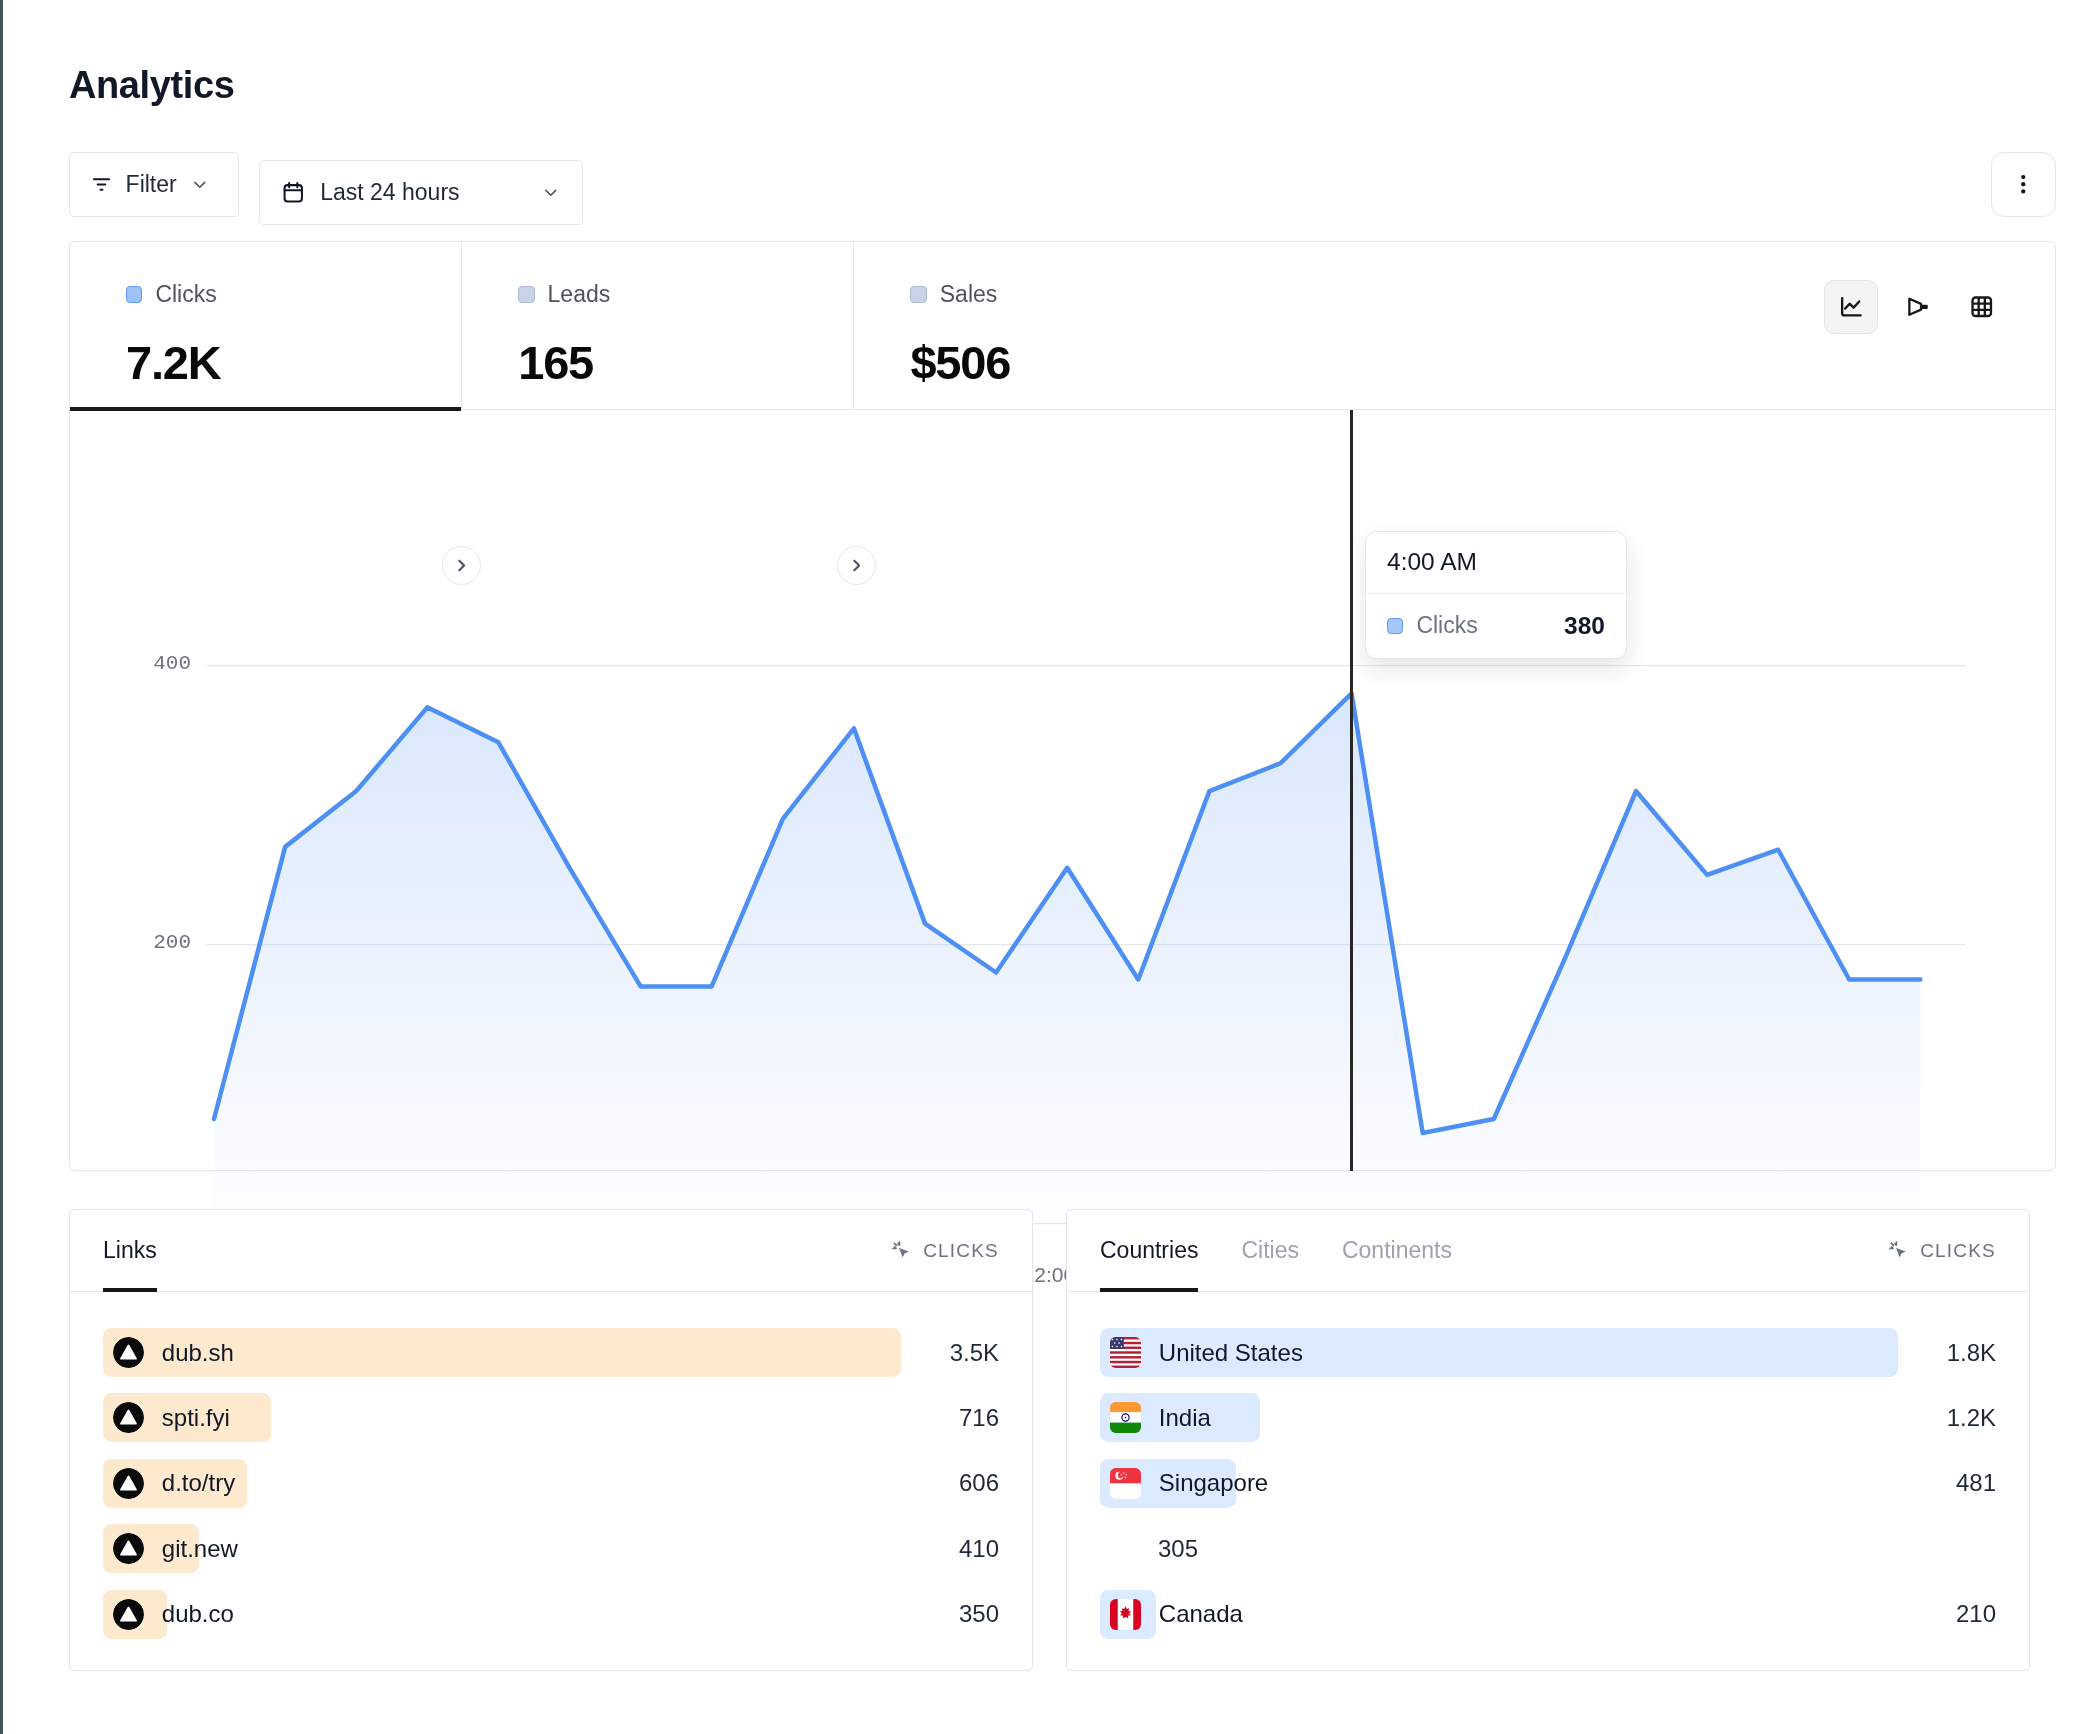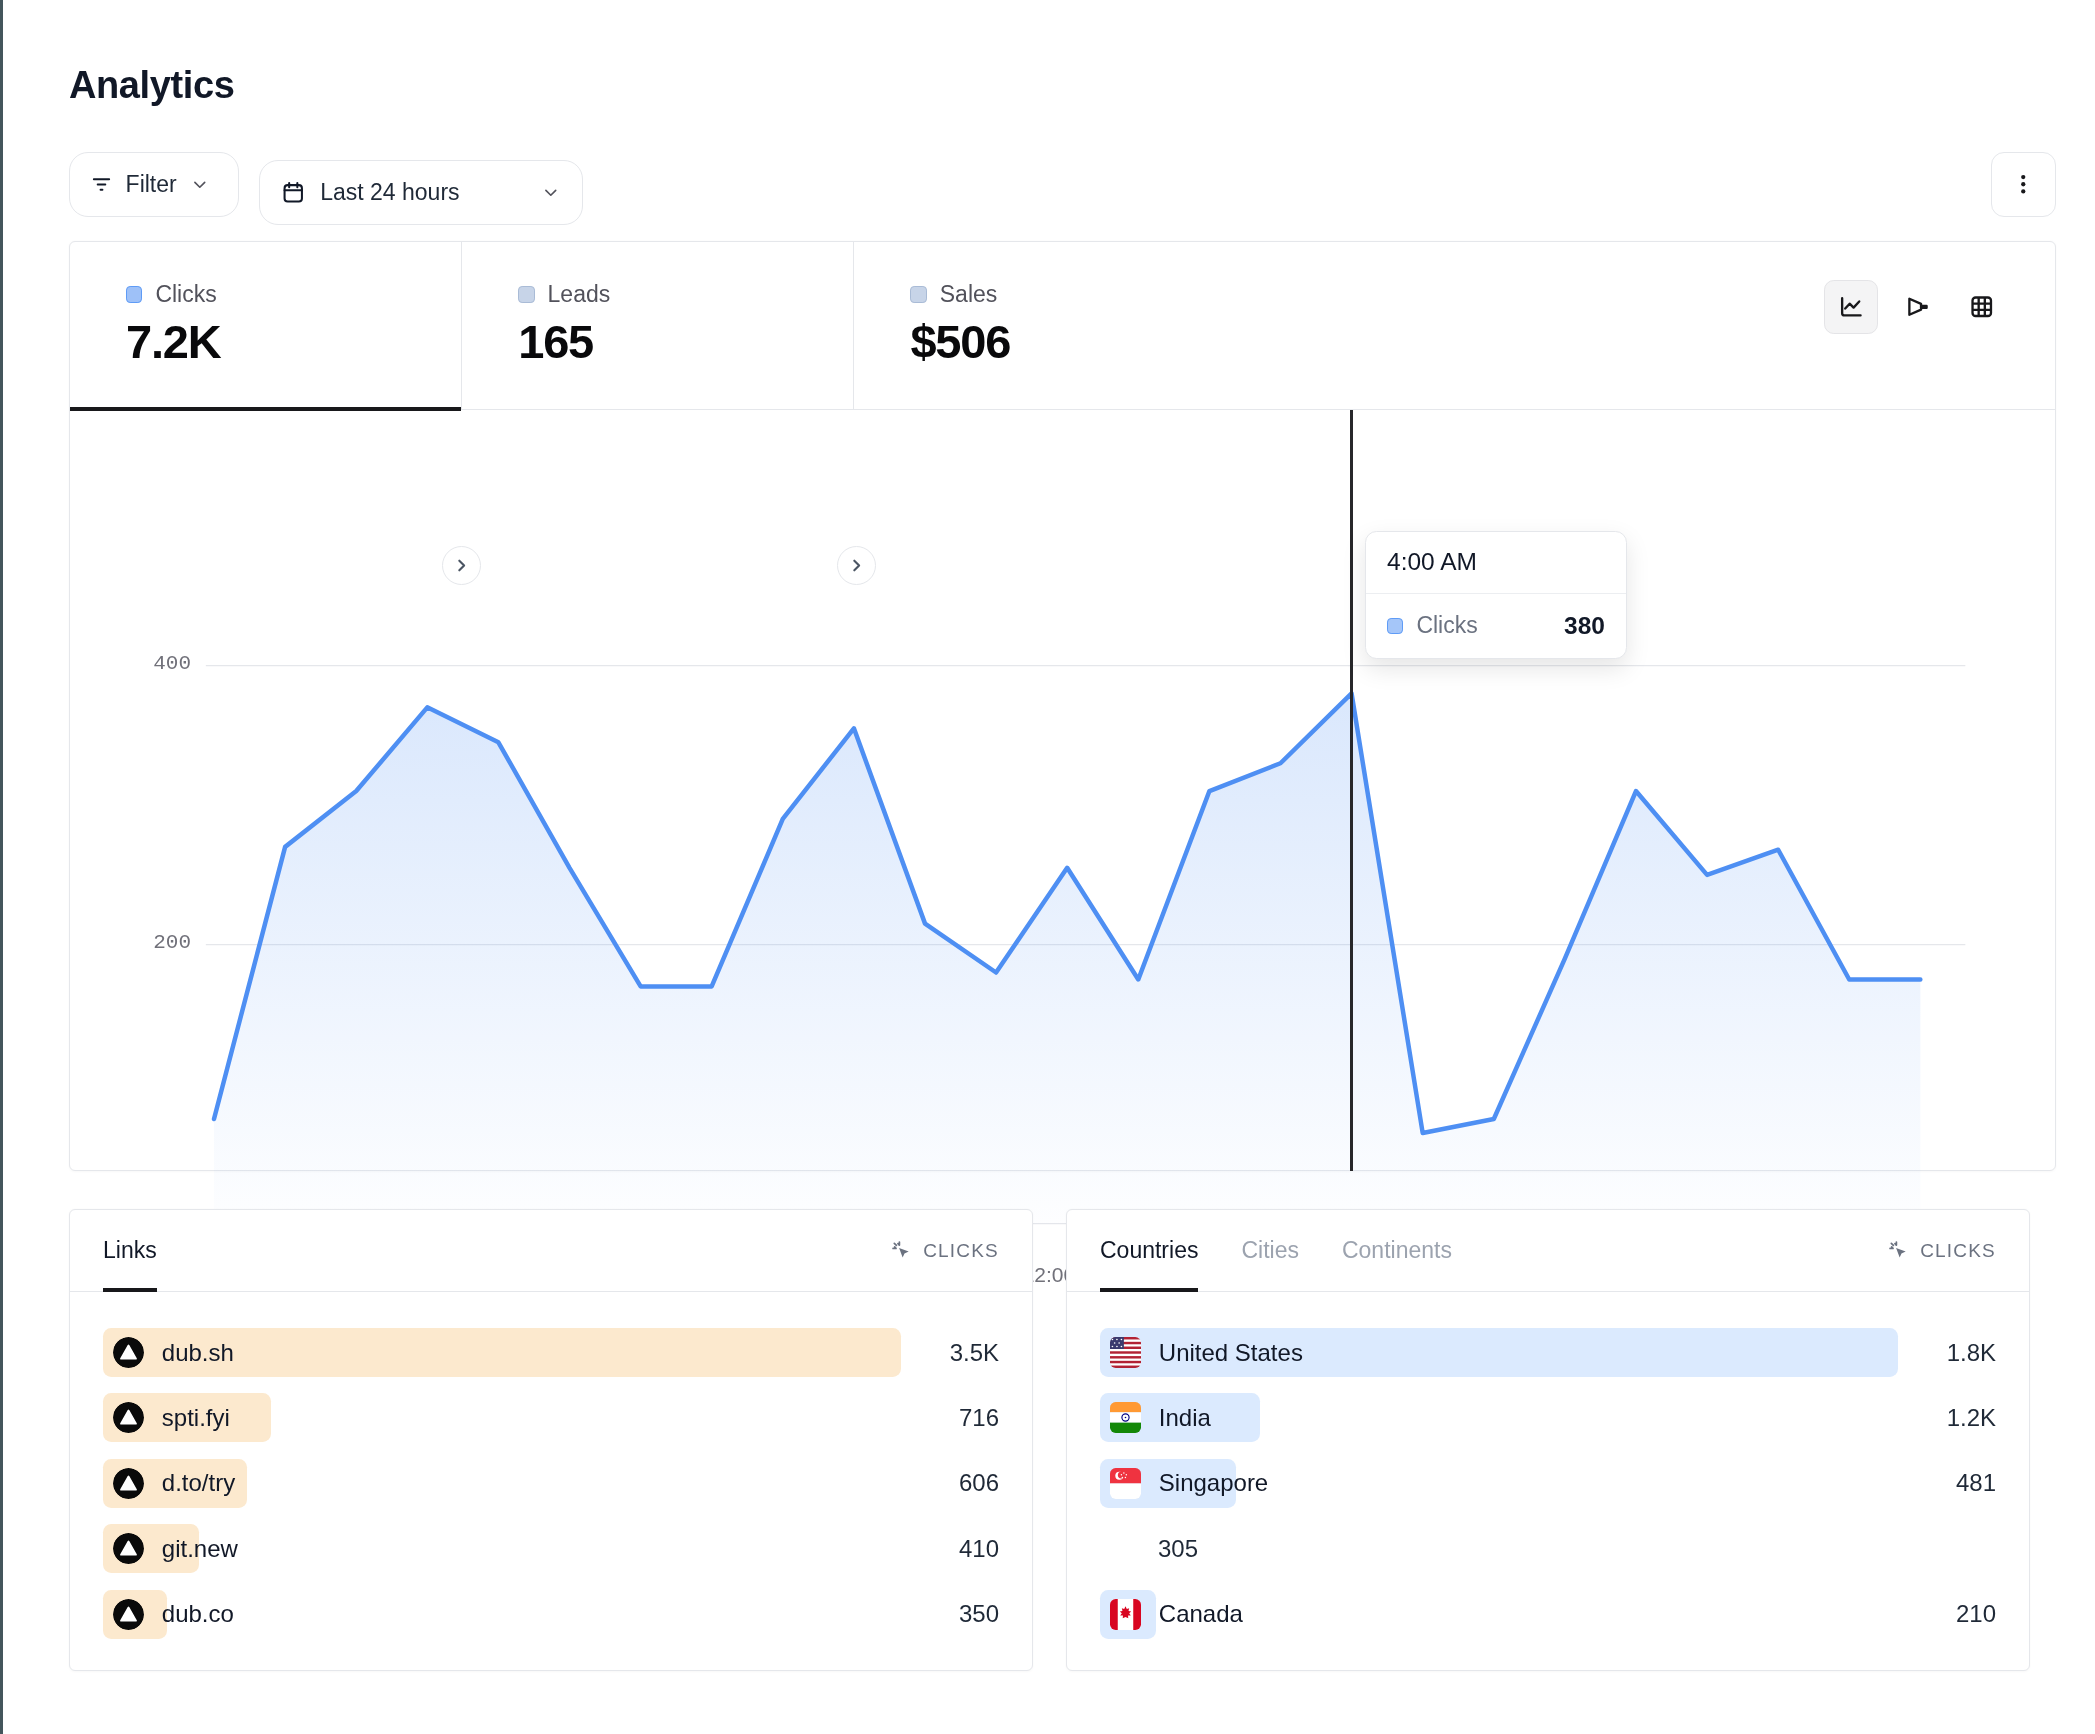--- a/index.html
+++ b/index.html
@@ -1,38 +1,38 @@
 <!DOCTYPE html>
 <html style="--links-bar: #fce9ce; --countries-bar: #dbeafe; --crosshair: #27272a; --underline: #18181b;font-size:13px"><head>
 <meta charset="utf-8">
 <style>
   * { margin:0; padding:0; box-sizing:border-box; }
   html,body { width:2096px; height:1735px; background:#fff; font-family:"Liberation Sans", sans-serif; color:#18181b; overflow:hidden; }
   .edge-strip { position:absolute; left:0; top:0; width:2.5px; height:1735px; background:#44565c; }
 
   .page-title { position:absolute; left:69px; top:64px; font-size:38px; font-weight:700; letter-spacing:-0.4px; color:#111827; }
 
-  .btn { position:absolute; display:flex; align-items:center; background:#fff; border:1.2px solid #e5e7eb; border-radius:19px; cursor:pointer; color:#1f2937; font-size:23px; }
+  .btn { position:absolute; display:flex; align-items:center; background:#fff; border:1.2px solid #e5e7eb; border-radius:5px; cursor:pointer; color:#1f2937; font-size:23px; }
   .btn svg { flex:0 0 auto; }
   #filter-btn { left:69px; top:152px; height:65px; width:170px; padding:0 19.6px; gap:13px; }
   #date-btn { left:259px; top:152px; height:65px; width:324px; padding:0 21px; gap:14.7px;margin-top:8px; }
   #date-btn .grow { flex:1; }
   #kebab-btn { left:1991px; top:152px; height:65px; width:65px; border-radius:13px; justify-content:center; }
 
   .card { position:absolute; background:#fff; border:1.2px solid #e5e7eb; border-radius:6px; box-shadow:0 0.8px 2.5px rgba(0,0,0,.03); }
   #main-card { left:69px; top:241px; width:1987px; height:930px; }
 
   .tabs-row { position:relative; height:168px; border-bottom:1.2px solid #e5e7eb; display:flex; }
   .stat-tab { position:relative; width:391px; padding:39px 0 0 56px; cursor:pointer; }
   .stat-tab .tab-head { display:flex; align-items:center; gap:13px; }
   .legend-sq { width:16.4px; height:16.4px; border-radius:4.1px; }
   .legend-sq.active { background:#9ec1f8; border:1.6px solid #5e9bf6; }
   .legend-sq.muted { background:#c7d4e8; border:1.6px solid #a9bbd6; }
   .stat-label { font-size:23px; color:#52525b; }
-  .stat-value { margin-top:6px; font-size:47px; font-weight:700; letter-spacing:-1.2px; color:#09090b; }
+  .stat-value { margin-top:27px; font-size:47px; font-weight:700; letter-spacing:-1.2px; color:#09090b; }
   .stat-tab .active-underline { position:absolute; left:0; right:0; bottom:-1.6px; height:4.1px; background:var(--underline,#18181b); display:none; }
   .stat-tab.active .active-underline { display:block; }
   .tab-divider { width:1.2px; background:#e5e7eb; }
   .circle-chevron { position:absolute; top:304px; width:39px; height:39px; border-radius:50%; background:#fff; border:1.2px solid #e5e7eb; display:flex; align-items:center; justify-content:center; cursor:pointer; z-index:4; }
   .chart-type-group { position:absolute; right:46px; top:38px; display:flex; gap:11.5px; }
   .icon-btn { width:54px; height:54px; border-radius:9.8px; display:flex; align-items:center; justify-content:center; cursor:pointer; background:transparent; border:1.2px solid transparent; }
   .icon-btn.active { background:#f4f4f5; border-color:#e4e4e7; }
 
   .chart-wrap { position:absolute; left:0; top:168px; right:0; bottom:0; }
   #chart-svg { position:absolute; left:108px; top:217px; }

